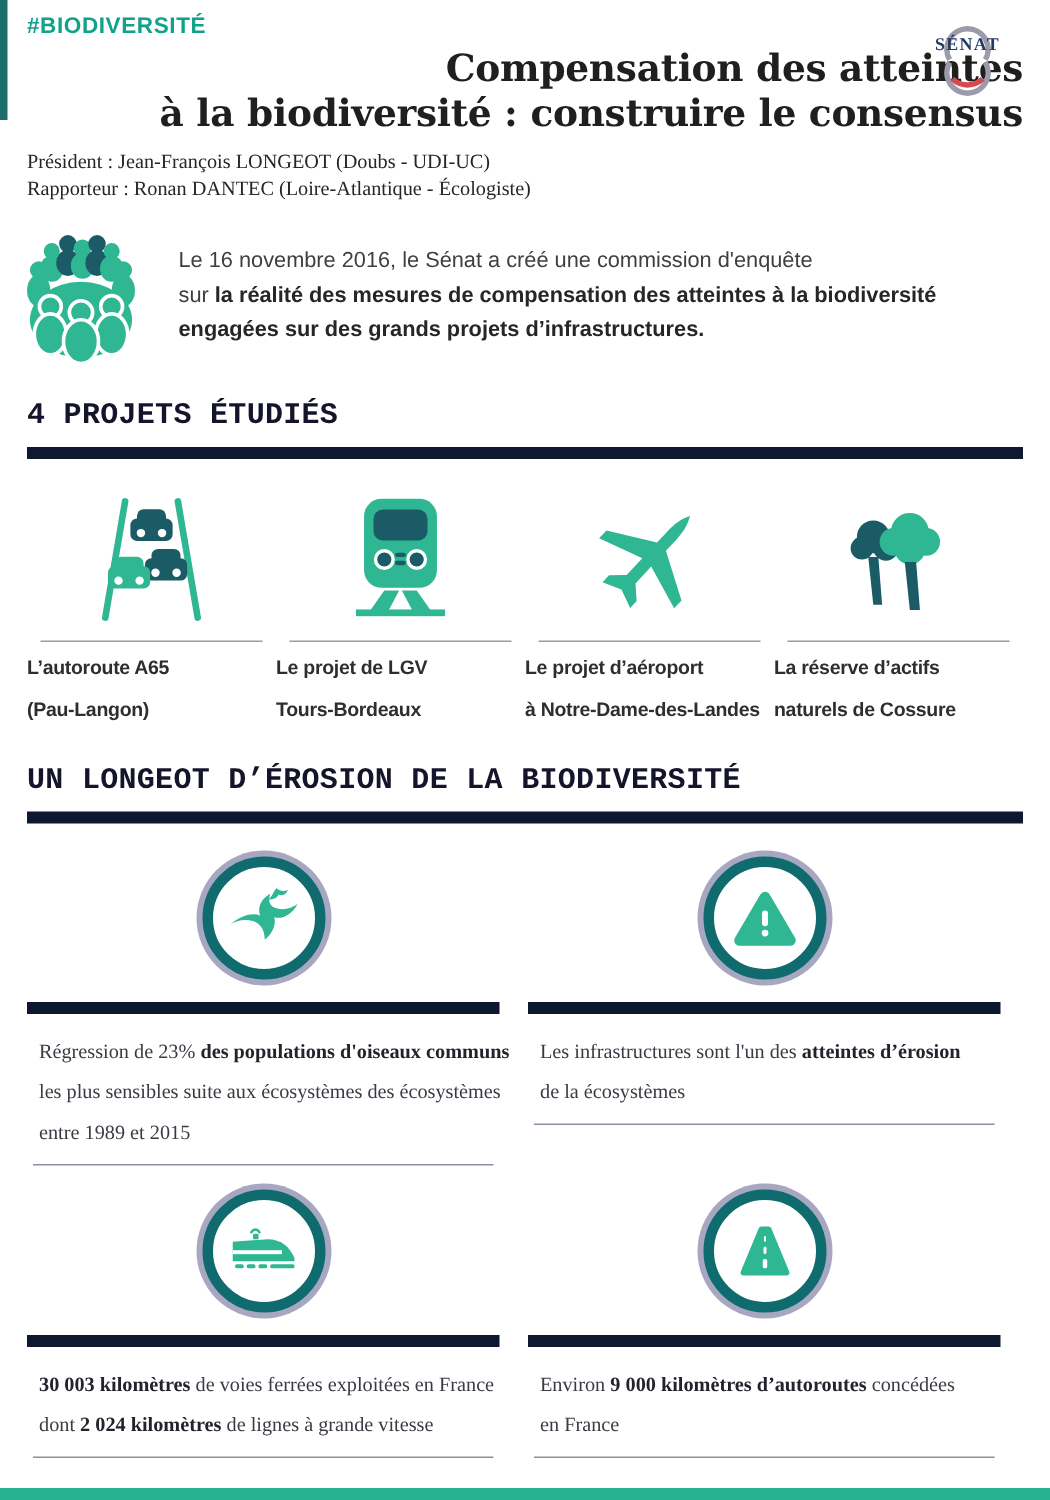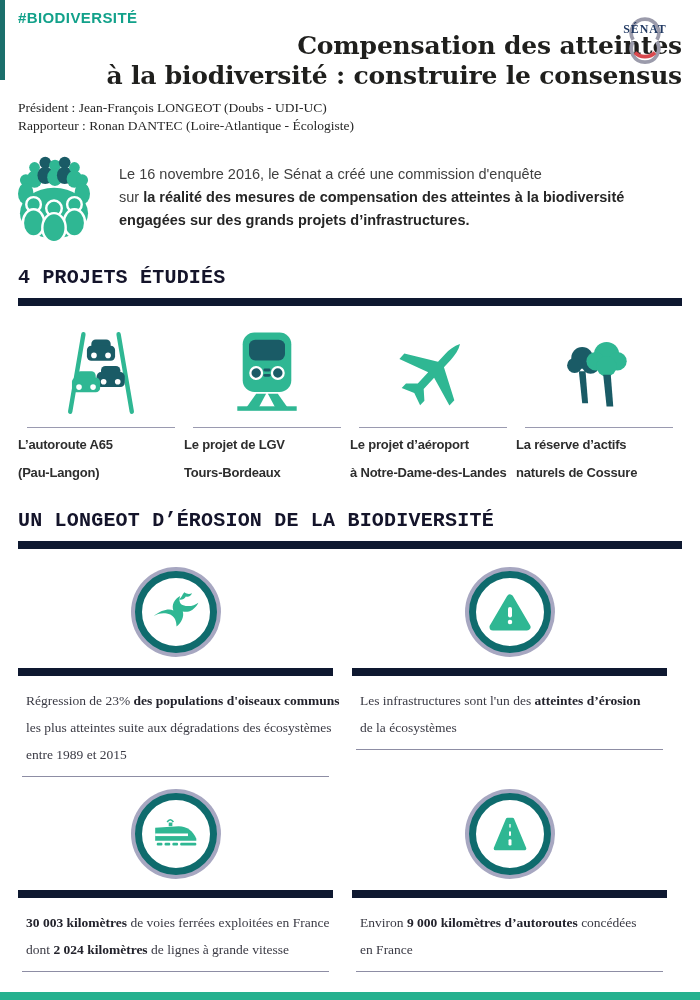--- a/index.html
+++ b/index.html
@@ -210,21 +210,21 @@
         <div class="ring">
           <svg width="52" height="46" viewBox="0 0 100 88">
             <path fill="#2fb793" d="M7 52 C22 40 36 37 45 41 C41 30 47 19 58 13 C55 22 57 28 64 31
               C75 35 86 31 93 26 C86 40 73 46 63 43 C66 52 61 64 51 72 C51 61 47 53 39 49 C27 44 15 47 7 52 Z"></path>
             <path fill="#2fb793" d="M66 6 C71 10 76 10 81 8 C78 14 73 16 69 14 C66 19 61 21 56 20 C61 16 62 10 66 6 Z"></path>
           </svg>
         </div>
         <div class="stat-bar"></div>
         <div class="stat-text">
             <div><span>Régression de 23% </span><strong>des populations d'oiseaux communs</strong></div>
-            <div><span>les plus atteintes suite aux dégradations des écosystèmes</span></div>
+            <div><span>les plus sensibles suite aux écosystèmes des écosystèmes</span></div>
             <div><span>entre 1989 et 2015</span></div>
           </div>
         <div class="thin-div"></div>
       </div>
 
       <div class="stat">
         <div class="ring">
           <svg width="50" height="46" viewBox="0 0 100 92">
             <path d="M50 18 L84 76 L16 76 Z" fill="#2fb793" stroke="#2fb793" stroke-width="14" stroke-linejoin="round"></path>
             <rect x="46" y="36" width="8" height="21" rx="4" fill="#fff"></rect>

